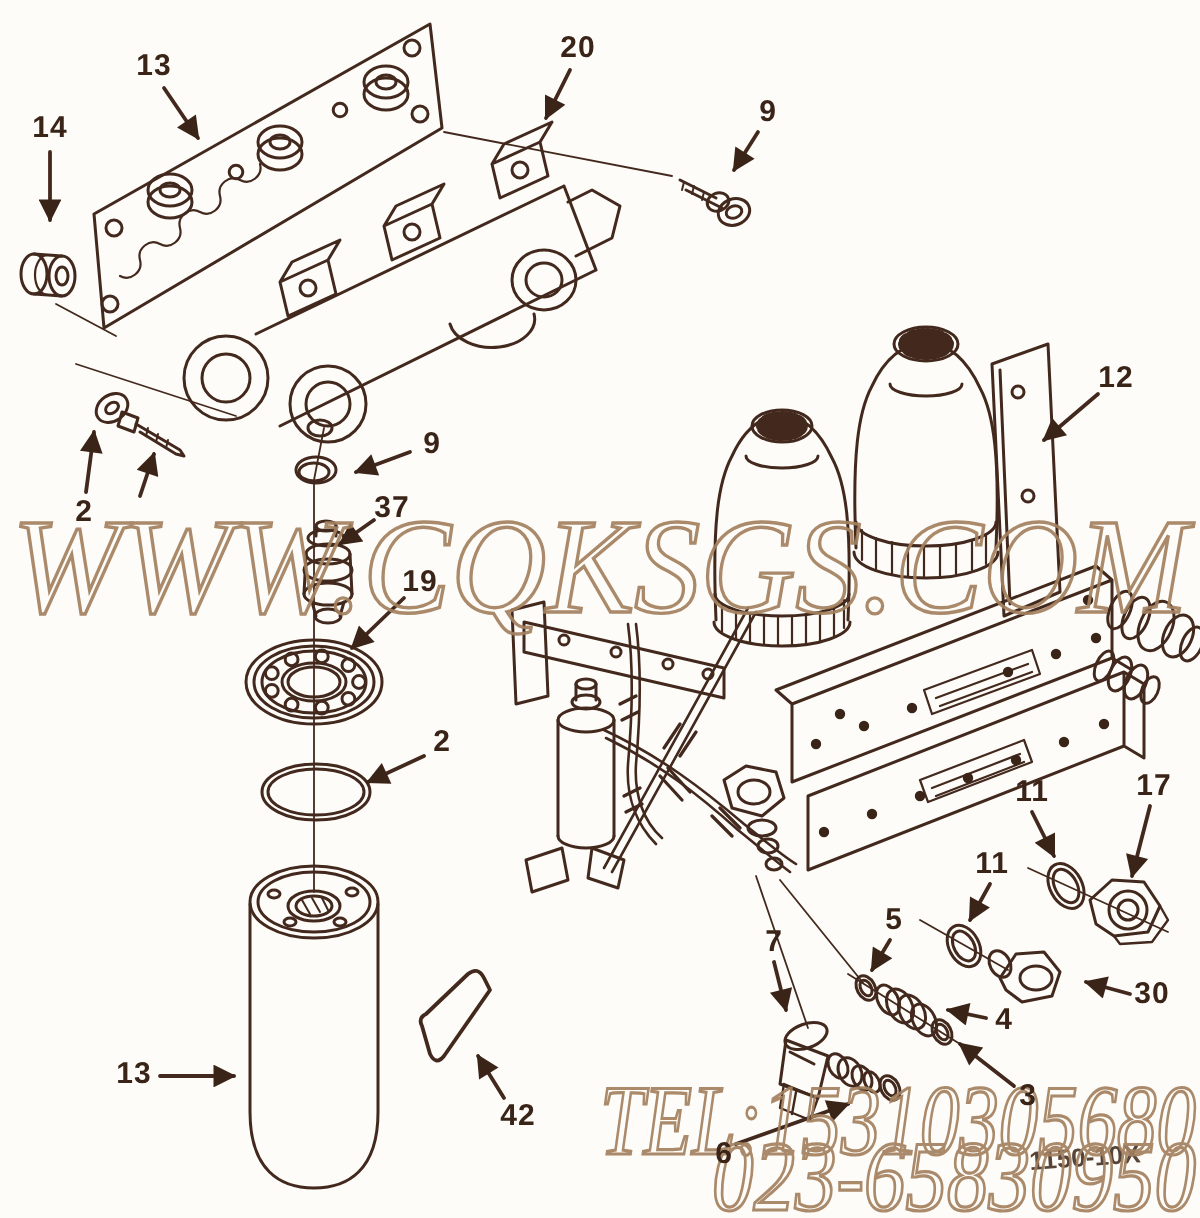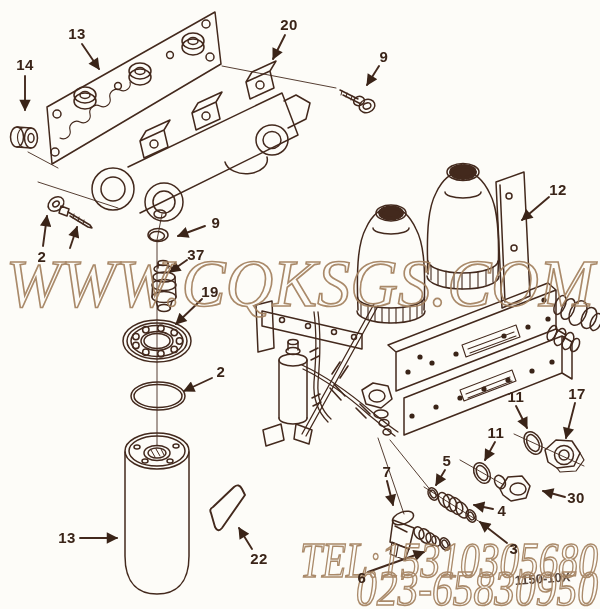--- a/index.html
+++ b/index.html
@@ -352,21 +352,21 @@
 <span class="callout" style="left:25px;top:64px">14</span>
 <span class="callout" style="left:289px;top:24px">20</span>
 <span class="callout" style="left:384px;top:56px">9</span>
 <span class="callout" style="left:558px;top:189px">12</span>
 <span class="callout" style="left:216px;top:222px">9</span>
 <span class="callout" style="left:196px;top:254px">37</span>
 <span class="callout" style="left:42px;top:256px">2</span>
 <span class="callout" style="left:210px;top:291px">19</span>
 <span class="callout" style="left:221px;top:371px">2</span>
 <span class="callout" style="left:67px;top:537px">13</span>
-<span class="callout" style="left:259px;top:558px">22</span>
+<span class="callout" style="left:259px;top:558px">42</span>
 <span class="callout" style="left:516px;top:396px">11</span>
 <span class="callout" style="left:577px;top:393px">17</span>
 <span class="callout" style="left:496px;top:432px">11</span>
 <span class="callout" style="left:447px;top:460px">5</span>
 <span class="callout" style="left:576px;top:497px">30</span>
 <span class="callout" style="left:502px;top:510px">4</span>
 <span class="callout" style="left:387px;top:471px">7</span>
 <span class="callout" style="left:514px;top:548px">3</span>
 <span class="callout" style="left:362px;top:577px">6</span>
 

